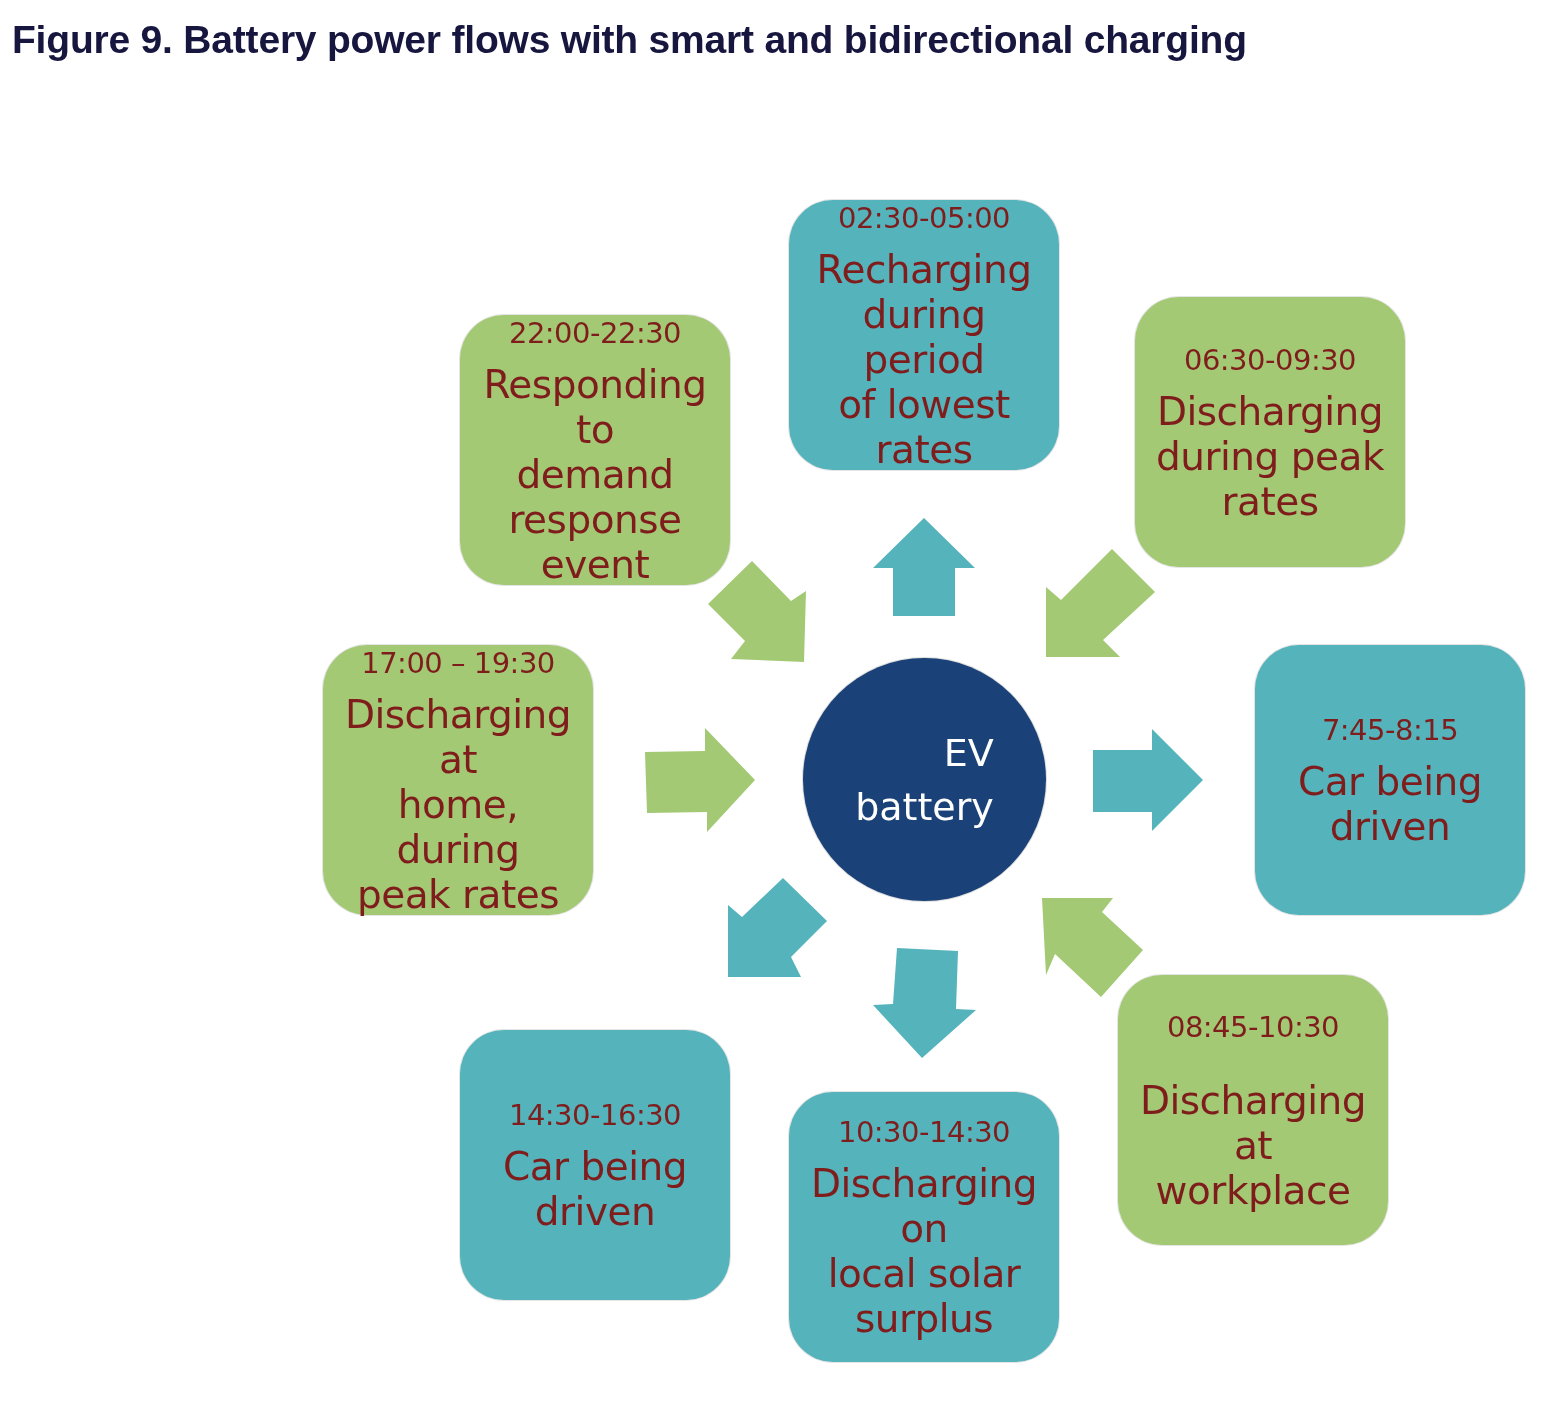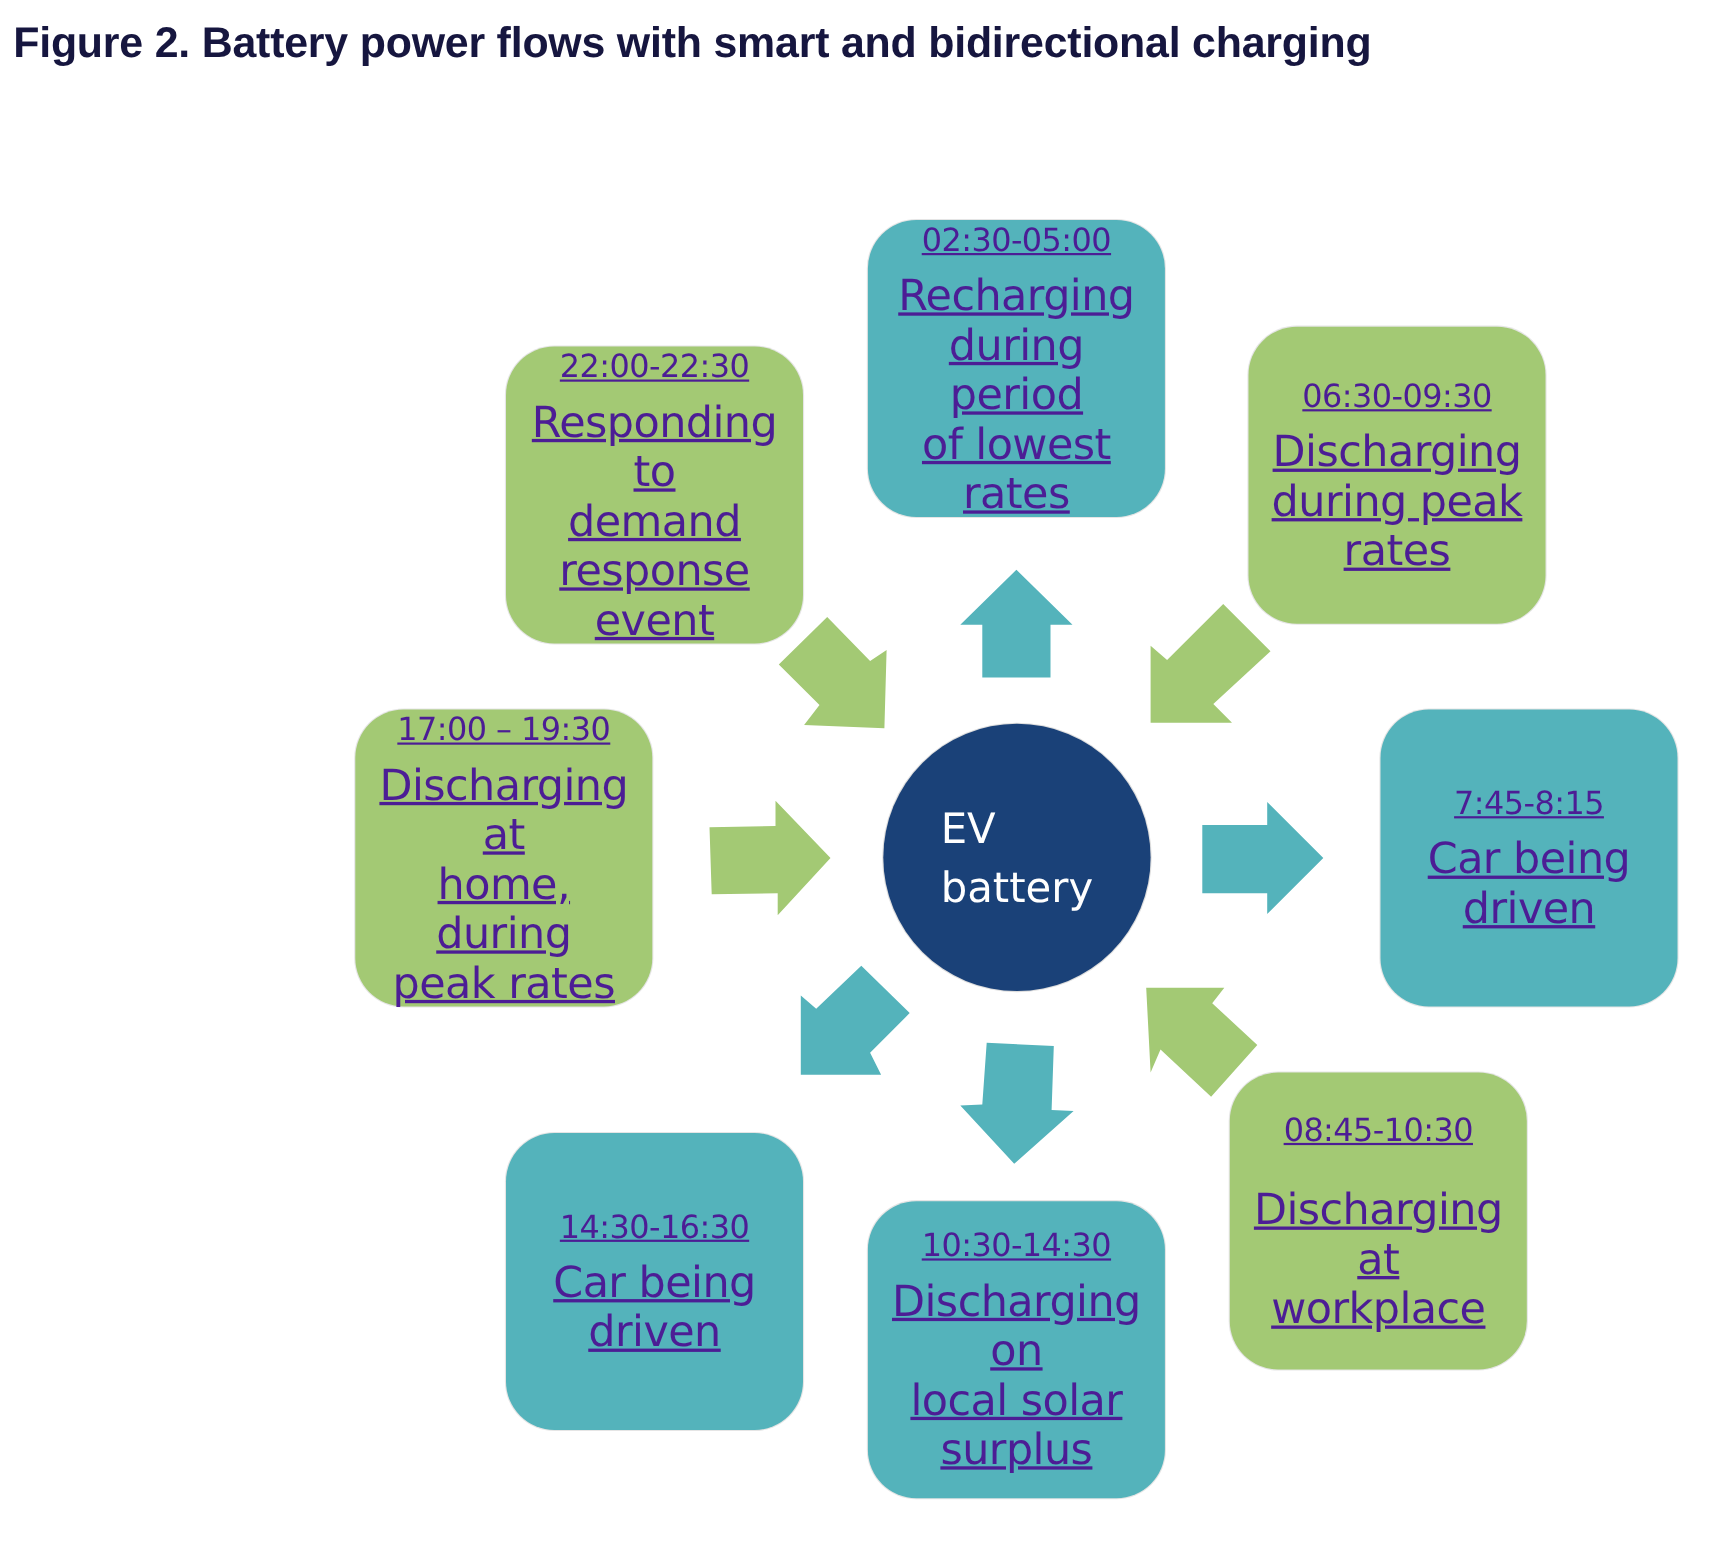--- a/index.html
+++ b/index.html
@@ -6,45 +6,44 @@
   body { width: 1562px; height: 1422px; position: relative; overflow: hidden; }
   .title {
     position: absolute; left: 12px; top: 18px;
     font-family: "Liberation Sans", sans-serif;
     font-weight: bold; font-size: 39px; color: #16163f;
     letter-spacing: -0.2px; white-space: nowrap; margin: 0;
   }
   .diagram { position: absolute; left: 0; top: 0; width: 1562px; height: 1422px; }
   .box {
     position: absolute; width: 270px; height: 270px; box-sizing: border-box;
-    border-radius: 44px; color: #4c1d95;
+    border-radius: 44px; color: #7f1d1d;
     font-family: "DejaVu Sans", sans-serif;
     display: flex; flex-direction: column; align-items: center; justify-content: center;
     text-align: center; padding: 0 10px;
     box-shadow: 0 0 0 1px rgba(180,180,180,0.35);
-    text-decoration: underline;
   }
   .box.green { background: #a3c974; align-items: center; }
   .box.teal { background: #54b3bb; }
   .box .time { font-size: 29px; line-height: 38px; margin-bottom: 10px; letter-spacing: -0.5px; }
   .box .desc { font-size: 39px; line-height: 45px; letter-spacing: -0.5px; white-space: pre-line; }
   .hub {
     position: absolute; left: 803px; top: 658px; width: 243px; height: 243px;
     border-radius: 50%; background: #1a4178; color: #ffffff;
     font-family: "DejaVu Sans", sans-serif; font-size: 38px; line-height: 54px;
-    display: flex; align-items: center; justify-content: center; text-align: left;
+    display: flex; align-items: center; justify-content: center; text-align: right;
     white-space: pre-line;
     box-shadow: 0 0 0 1px rgba(180,180,180,0.45);
   }
   svg.arrows { position: absolute; left: 0; top: 0; }
 </style>
 </head>
 <body>
 
-<h1 class="title">Figure 2. Battery power flows with smart and bidirectional charging</h1>
+<h1 class="title">Figure 9. Battery power flows with smart and bidirectional charging</h1>
 
 <div class="diagram">
 
   <svg class="arrows" width="1562" height="1422">
 
     <polygon fill="#54b3bb" points="893,616 955,616 955,568 975,568 924,518 873,568 893,568"></polygon>
 
     <polygon fill="#a3c974" points="1155,592 1112,549 1061,600 1046,587 1046,657 1120,657 1103,640"></polygon>
 
     <polygon fill="#54b3bb" points="1093,750 1152,750 1152,729 1203,780 1152,831 1152,812 1093,812"></polygon>

